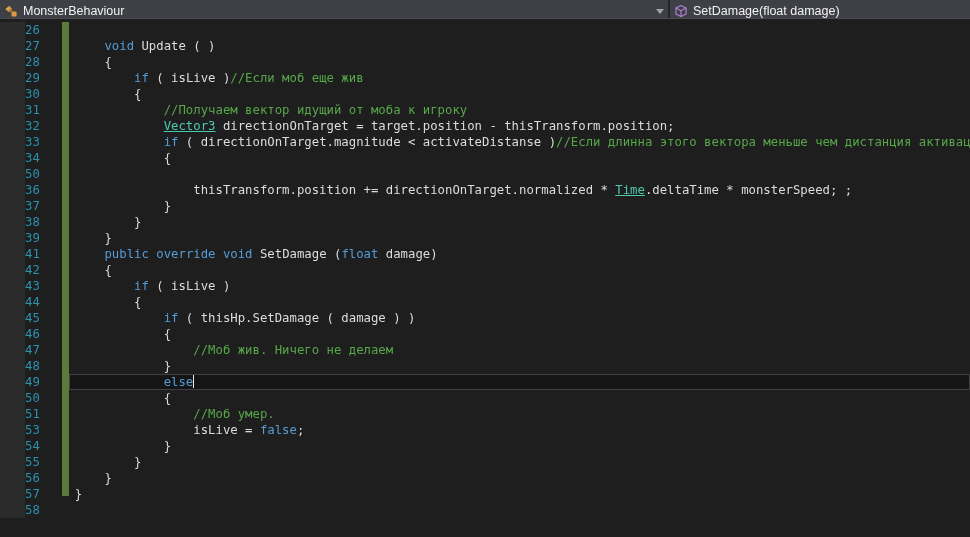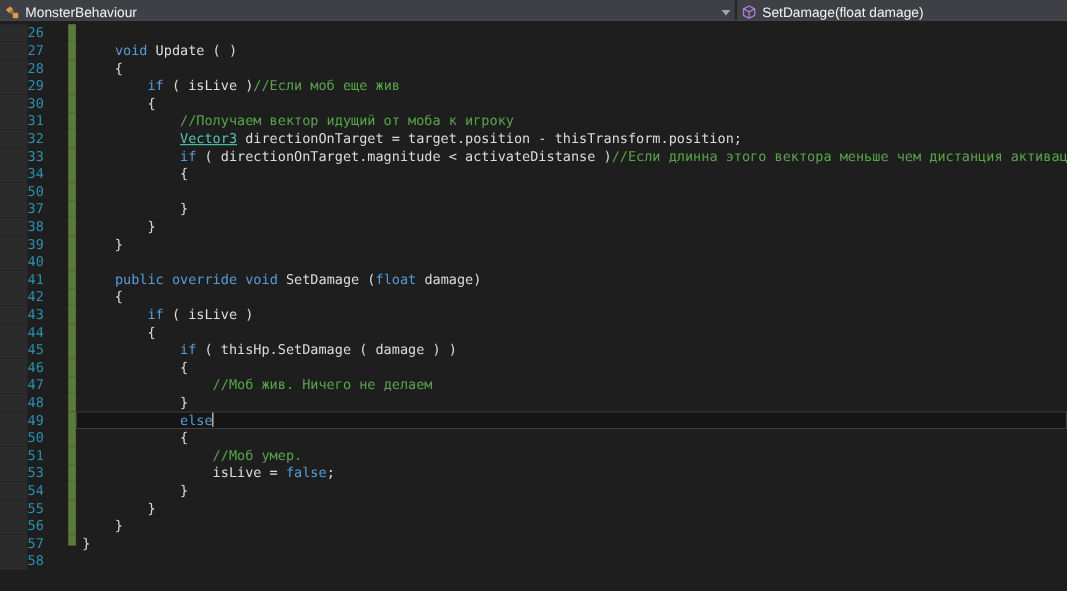--- a/index.html
+++ b/index.html
@@ -79,24 +79,24 @@
         <div class="row"><div class="margin-strip"></div><div class="line-num">26</div><div class="change-bar on"></div><div class="code"></div></div>
         <div class="row"><div class="margin-strip"></div><div class="line-num">27</div><div class="change-bar on"></div><div class="code"><span class="tok-plain">    </span><span class="tok-kw">void</span><span class="tok-plain"> Update ( )</span></div></div>
         <div class="row"><div class="margin-strip"></div><div class="line-num">28</div><div class="change-bar on"></div><div class="code"><span class="tok-plain">    {</span></div></div>
         <div class="row"><div class="margin-strip"></div><div class="line-num">29</div><div class="change-bar on"></div><div class="code"><span class="tok-plain">        </span><span class="tok-kw">if</span><span class="tok-plain"> ( isLive )</span><span class="tok-comment">//Если моб еще жив</span></div></div>
         <div class="row"><div class="margin-strip"></div><div class="line-num">30</div><div class="change-bar on"></div><div class="code"><span class="tok-plain">        {</span></div></div>
         <div class="row"><div class="margin-strip"></div><div class="line-num">31</div><div class="change-bar on"></div><div class="code"><span class="tok-plain">            </span><span class="tok-comment">//Получаем вектор идущий от моба к игроку</span></div></div>
         <div class="row"><div class="margin-strip"></div><div class="line-num">32</div><div class="change-bar on"></div><div class="code"><span class="tok-plain">            </span><span class="tok-type">Vector3</span><span class="tok-plain"> directionOnTarget = target.position - thisTransform.position;</span></div></div>
         <div class="row"><div class="margin-strip"></div><div class="line-num">33</div><div class="change-bar on"></div><div class="code"><span class="tok-plain">            </span><span class="tok-kw">if</span><span class="tok-plain"> ( directionOnTarget.magnitude &lt; activateDistanse )</span><span class="tok-comment">//Если длинна этого вектора меньше чем дистанция активации моба</span></div></div>
         <div class="row"><div class="margin-strip"></div><div class="line-num">34</div><div class="change-bar on"></div><div class="code"><span class="tok-plain">            {</span></div></div>
         <div class="row"><div class="margin-strip"></div><div class="line-num">50</div><div class="change-bar on"></div><div class="code"><span class="tok-plain">                </span></div></div>
+        <div class="row"><div class="margin-strip"></div><div class="line-num">36</div><div class="change-bar on"></div><div class="code"><span class="tok-plain">                thisTransform.position += directionOnTarget.normalized * </span><span class="tok-type">Time</span><span class="tok-plain">.deltaTime * monsterSpeed; ;</span></div></div>
         <div class="row"><div class="margin-strip"></div><div class="line-num">37</div><div class="change-bar on"></div><div class="code"><span class="tok-plain">            }</span></div></div>
         <div class="row"><div class="margin-strip"></div><div class="line-num">38</div><div class="change-bar on"></div><div class="code"><span class="tok-plain">        }</span></div></div>
         <div class="row"><div class="margin-strip"></div><div class="line-num">39</div><div class="change-bar on"></div><div class="code"><span class="tok-plain">    }</span></div></div>
-        <div class="row"><div class="margin-strip"></div><div class="line-num">40</div><div class="change-bar on"></div><div class="code"></div></div>
         <div class="row"><div class="margin-strip"></div><div class="line-num">41</div><div class="change-bar on"></div><div class="code"><span class="tok-plain">    </span><span class="tok-kw">public</span><span class="tok-plain"> </span><span class="tok-kw">override</span><span class="tok-plain"> </span><span class="tok-kw">void</span><span class="tok-plain"> SetDamage (</span><span class="tok-kw">float</span><span class="tok-plain"> damage)</span></div></div>
         <div class="row"><div class="margin-strip"></div><div class="line-num">42</div><div class="change-bar on"></div><div class="code"><span class="tok-plain">    {</span></div></div>
         <div class="row"><div class="margin-strip"></div><div class="line-num">43</div><div class="change-bar on"></div><div class="code"><span class="tok-plain">        </span><span class="tok-kw">if</span><span class="tok-plain"> ( isLive )</span></div></div>
         <div class="row"><div class="margin-strip"></div><div class="line-num">44</div><div class="change-bar on"></div><div class="code"><span class="tok-plain">        {</span></div></div>
         <div class="row"><div class="margin-strip"></div><div class="line-num">45</div><div class="change-bar on"></div><div class="code"><span class="tok-plain">            </span><span class="tok-kw">if</span><span class="tok-plain"> ( thisHp.SetDamage ( damage ) )</span></div></div>
         <div class="row"><div class="margin-strip"></div><div class="line-num">46</div><div class="change-bar on"></div><div class="code"><span class="tok-plain">            {</span></div></div>
         <div class="row"><div class="margin-strip"></div><div class="line-num">47</div><div class="change-bar on"></div><div class="code"><span class="tok-plain">                </span><span class="tok-comment">//Моб жив. Ничего не делаем</span></div></div>
         <div class="row"><div class="margin-strip"></div><div class="line-num">48</div><div class="change-bar on"></div><div class="code"><span class="tok-plain">            }</span></div></div>
         <div class="row current"><div class="margin-strip"></div><div class="line-num">49</div><div class="change-bar on"></div><div class="code"><span class="tok-plain">            </span><span class="tok-kw">else</span><span class="caret"></span></div></div>
         <div class="row"><div class="margin-strip"></div><div class="line-num">50</div><div class="change-bar on"></div><div class="code"><span class="tok-plain">            {</span></div></div>

